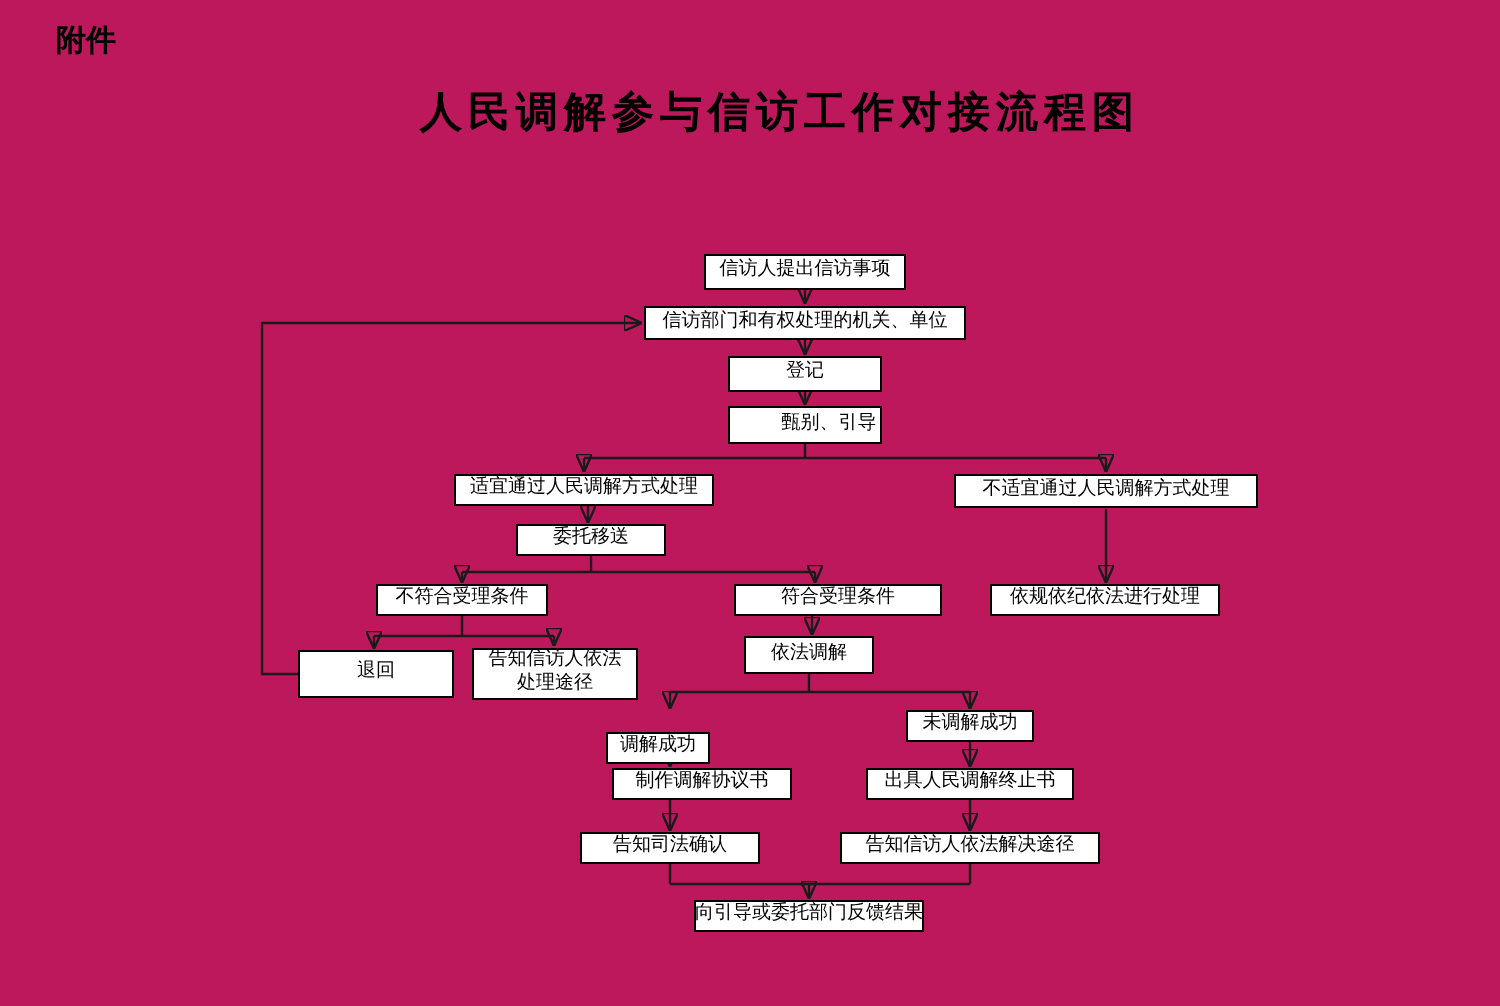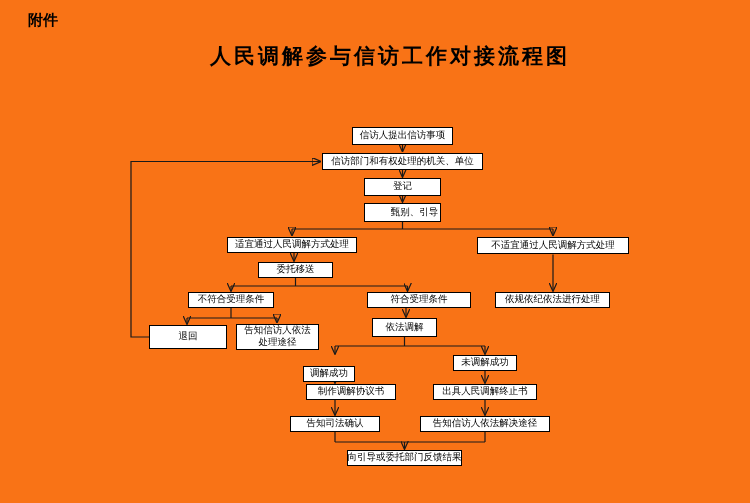--- a/index.html
+++ b/index.html
@@ -1,17 +1,17 @@
 <!DOCTYPE html>
 <html><head>
 <meta charset="utf-8">
 <style>
   html,body{margin:0;padding:0;background:#ffffff;}
   .canvas{
-    position:relative;width:750px;height:503px;background:#f97316;overflow:hidden;
+    position:relative;width:750px;height:503px;background:#be185d;overflow:hidden;
     font-family:"Liberation Serif","DejaVu Serif",serif;color:#000;
   }
   .attachment{
     position:absolute;left:28px;top:11px;font-size:15px;font-weight:bold;
     font-family:"Liberation Sans","DejaVu Sans",sans-serif;
   }
   .title{
     position:absolute;left:30px;top:42px;width:720px;margin:0;text-align:center;
     font-size:21px;font-weight:bold;letter-spacing:3px;
     font-family:Liberation Mono, monospace;

